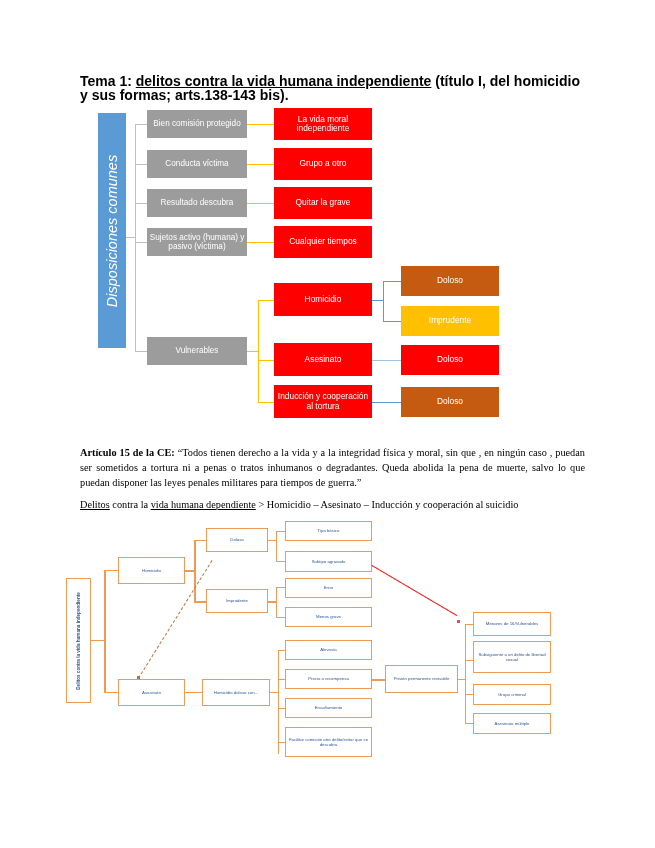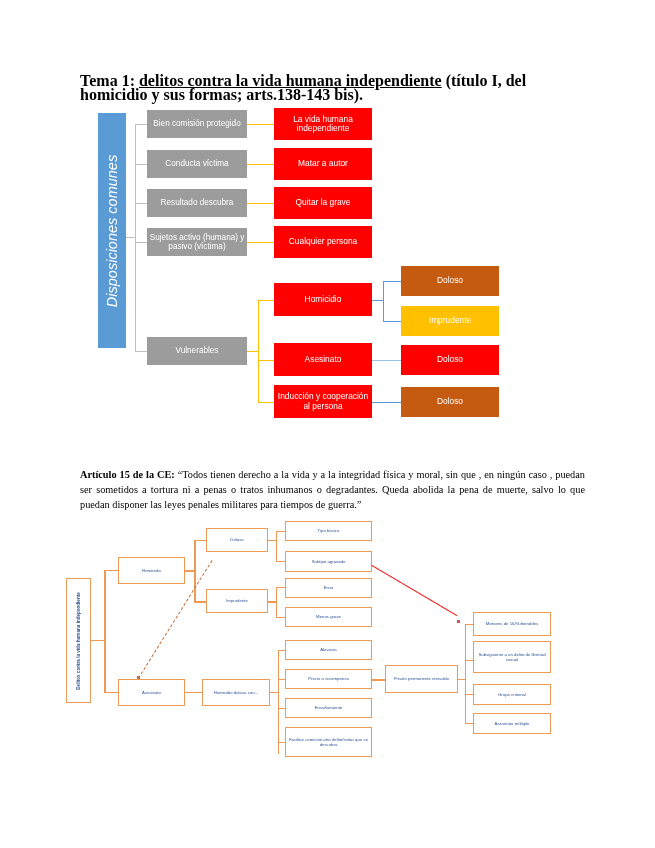--- a/index.html
+++ b/index.html
@@ -5,31 +5,31 @@
   html,body{margin:0;padding:0;background:#ffffff;}
   body{
     width:655px;height:848px;position:relative;overflow:hidden;
     font-family:"Liberation Serif",serif;color:#000;
   }
   .page{position:absolute;inset:0;}
 
   
   .heading{
     position:absolute;left:80px;top:74px;width:500px;
-    font-family:Liberation Serif, serif;font-size:16px;line-height:14px;
+    font-family:Liberation Sans, sans-serif;font-size:14px;line-height:14px;
   }
   .heading b{font-weight:bold;}
   .heading .u{text-decoration:underline;font-weight:bold;}
 
   .para{
     position:absolute;left:80px;width:505px;
     font-family:"Liberation Serif",serif;font-size:10.3px;line-height:15.2px;
     text-align:justify;
   }
-  #art15{top:467px;}
+  #art15{top:445px;}
   #delitos-line{top:497px;width:505px;font-size:10.3px;}
   .bold{font-weight:bold;}
   .und{text-decoration:underline;}
 
   
   .node{
     position:absolute;box-sizing:border-box;
     display:flex;align-items:center;justify-content:center;text-align:center;
     font-family:"Liberation Sans",sans-serif;color:#ffffff;
     line-height:1.12;
@@ -128,46 +128,46 @@
     <div class="node gray" style="left:147px;top:337px;width:100px;height:28px;">
       <span>Vulnerables</span>
     </div>
 
     <div class="ln h-orange" style="left:247px;top:124px;width:27px;"></div>
     <div class="ln h-orange" style="left:247px;top:164px;width:27px;"></div>
     <div class="ln h-orange" style="left:247px;top:203px;width:27px;"></div>
     <div class="ln h-orange" style="left:247px;top:242px;width:27px;"></div>
 
     <div class="node red" style="left:274px;top:108px;width:98px;height:32px;">
-      <span>La vida humana independiente</span>
+      <span>La vida moral independiente</span>
     </div>
     <div class="node red" style="left:274px;top:148px;width:98px;height:32px;">
-      <span>Matar a autor</span>
+      <span>Grupo a otro</span>
     </div>
     <div class="node red" style="left:274px;top:187px;width:98px;height:32px;">
       <span>Quitar la grave</span>
     </div>
     <div class="node red" style="left:274px;top:226px;width:98px;height:32px;">
-      <span>Cualquier persona</span>
+      <span>Cualquier tiempos</span>
     </div>
 
     <div class="ln h-orange" style="left:247px;top:351px;width:11px;"></div>
     <div class="ln v-orange" style="left:258px;top:300px;height:102px;"></div>
     <div class="ln h-orange" style="left:258px;top:300px;width:16px;"></div>
     <div class="ln h-orange" style="left:258px;top:360px;width:16px;"></div>
     <div class="ln h-orange" style="left:258px;top:402px;width:16px;"></div>
 
     <div class="node red" style="left:274px;top:283px;width:98px;height:33px;">
       <span>Homicidio</span>
     </div>
     <div class="node red" style="left:274px;top:343px;width:98px;height:33px;">
       <span>Asesinato</span>
     </div>
     <div class="node red" style="left:274px;top:385px;width:98px;height:33px;">
-      <span>Inducción y cooperación al persona</span>
+      <span>Inducción y cooperación al tortura</span>
     </div>
 
     <div class="ln h-blue" style="left:372px;top:300px;width:11px;"></div>
     <div class="ln v-blue" style="left:383px;top:281px;height:40px;"></div>
     <div class="ln h-blue" style="left:383px;top:281px;width:18px;"></div>
     <div class="ln h-blue" style="left:383px;top:321px;width:18px;"></div>
 
     <div class="node brown" style="left:401px;top:266px;width:98px;height:30px;">
       <span>Doloso</span>
     </div>
@@ -183,20 +183,23 @@
     <div class="ln h-blue" style="left:372px;top:402px;width:29px;"></div>
     <div class="node brown" style="left:401px;top:387px;width:98px;height:30px;">
       <span>Doloso</span>
     </div>
   </div>
 
   <div class="para" id="art15">
     <span class="bold">Artículo 15 de la CE: </span><span>“Todos tienen derecho a la vida y a la integridad física y moral, sin que , en ningún caso , puedan ser sometidos a tortura ni a penas o tratos inhumanos o degradantes. Queda abolida la pena de muerte, salvo lo que puedan disponer las leyes penales militares para tiempos de guerra.”</span>
   </div>
 
+  <div class="para" id="delitos-line">
+    <span class="und">Delitos</span><span> contra la </span><span class="und">vida humana dependiente</span><span> &gt; Homicidio – Asesinato – Inducción y cooperación al suicidio</span>
+  </div>
 
   <div>
 
     <div class="obanner" style="left:66px;top:578px;width:25px;height:125px;">
       <span>Delitos contra la vida humana independiente</span>
     </div>
 
     <div class="v-or3" style="left:104px;top:570px;height:122px;"></div>
     <div class="h-or2" style="left:91px;top:640px;width:14px;"></div>
     <div class="h-or2" style="left:104px;top:570px;width:14px;"></div>

